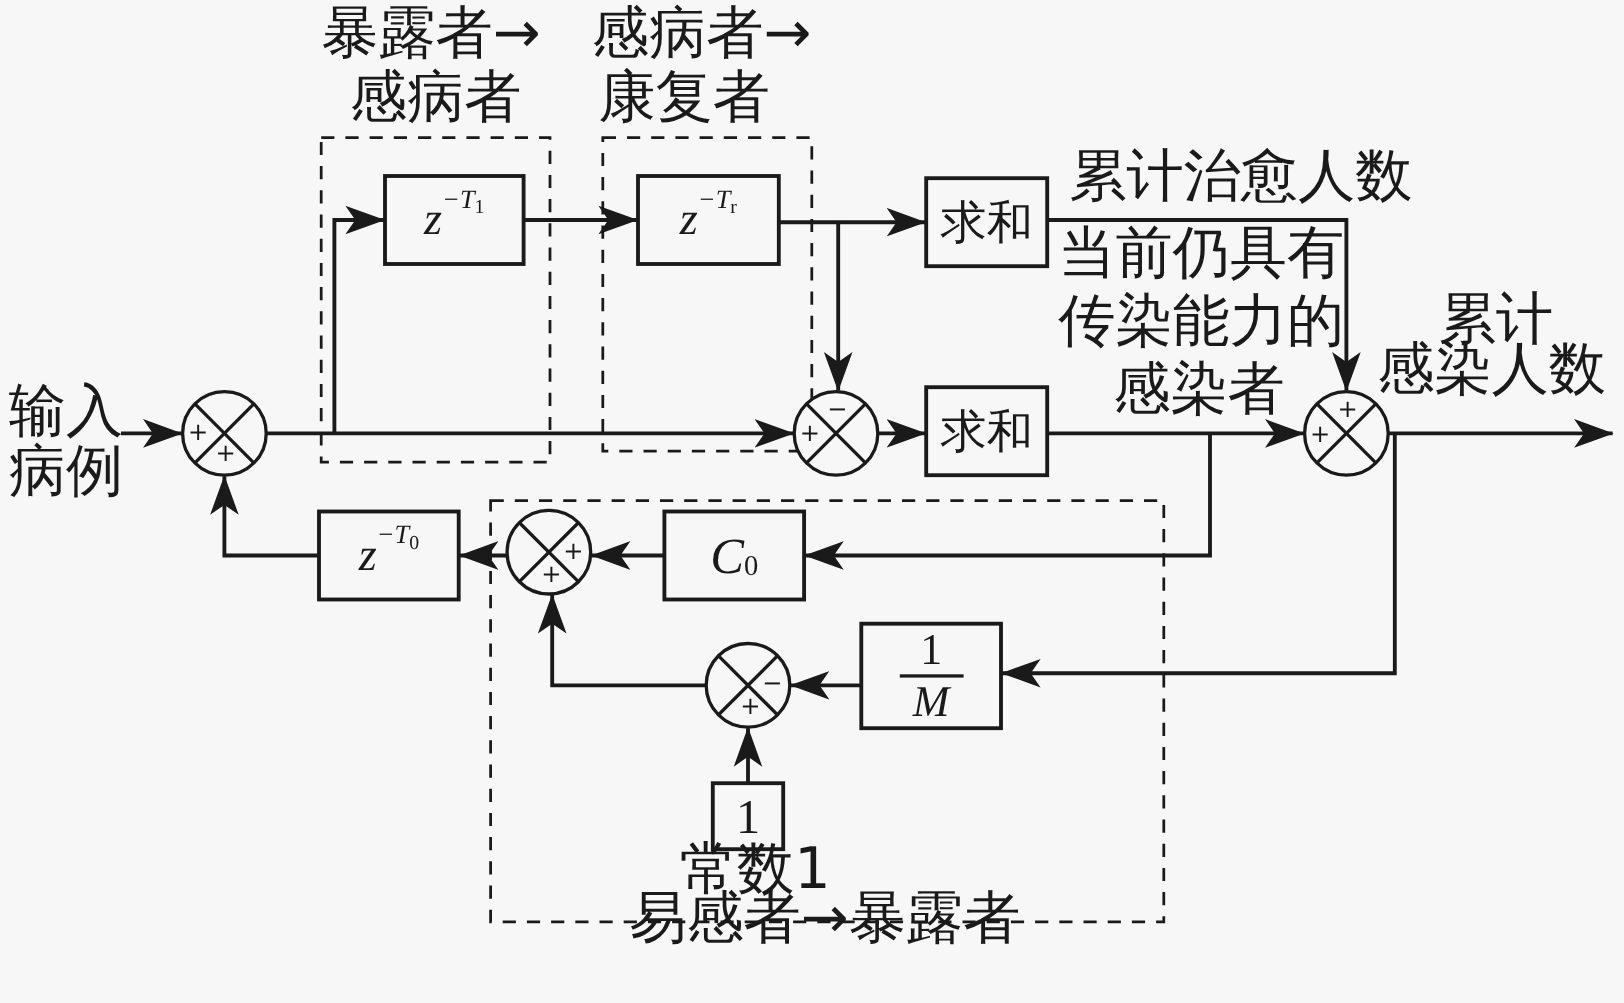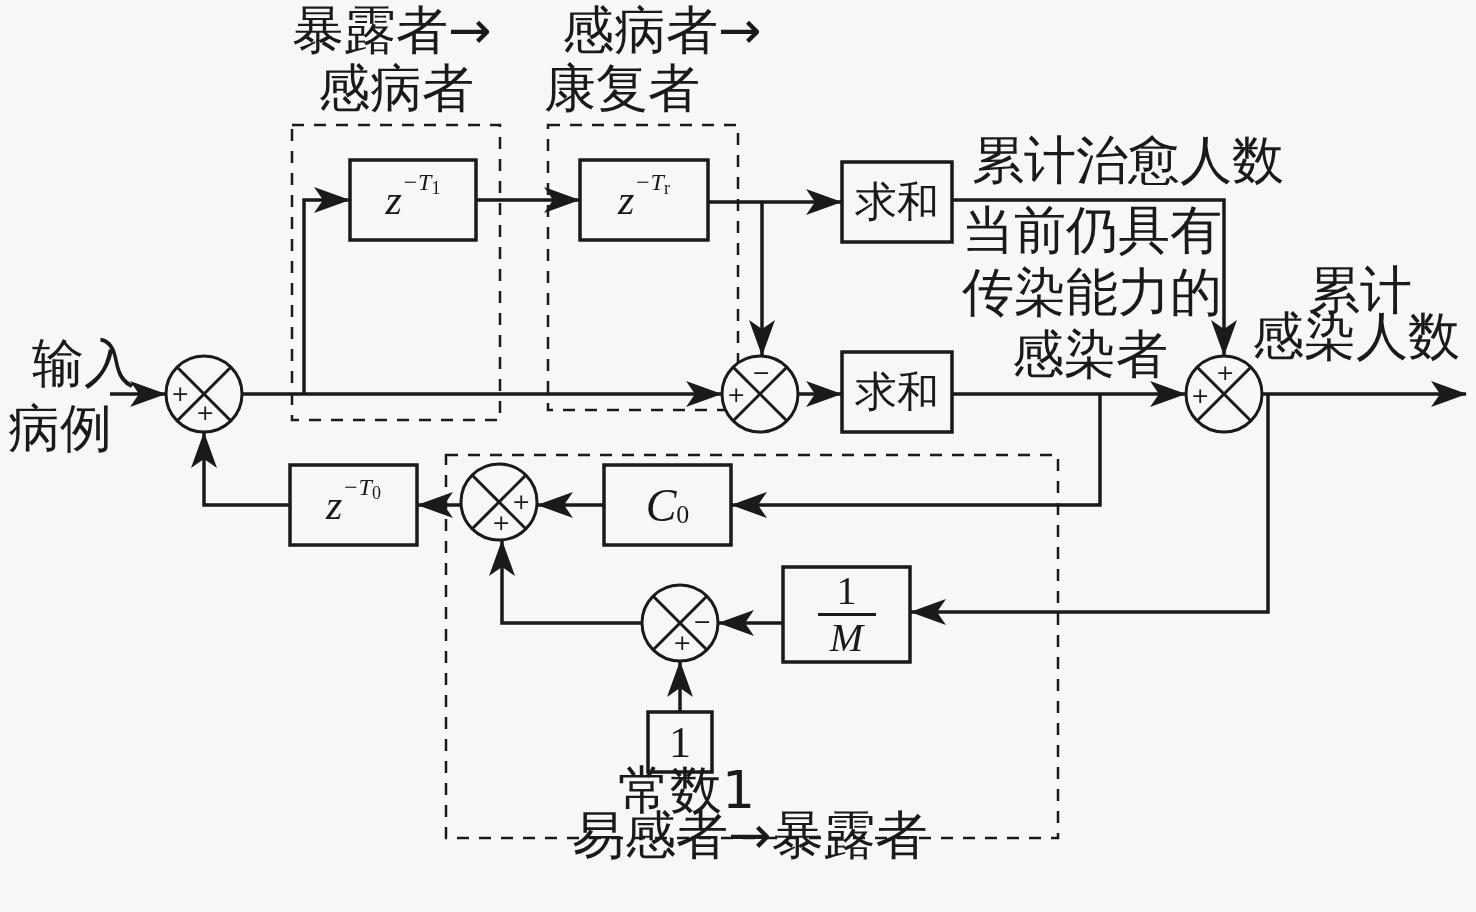--- a/index.html
+++ b/index.html
@@ -105,26 +105,26 @@
 
     <path d="M680,712 L680,662" marker-end="url(#arr-big)"></path>
   </g>
 </svg>
 
 <div class="label" style="left:292px; top:0px;">
   <span>暴露者</span><span>→</span>
 </div>
 <div class="label" style="left:318px; top:58px;">感病者</div>
 
-<div class="label" style="left:562px; top:0px;">
+<div class="label" style="left:538px; top:0px;">
   <span>感病者</span><span>→</span>
 </div>
 <div class="label" style="left:544px; top:58px;">康复者</div>
 
-<div class="label" style="left:8px; top:333px;margin-left:24px;">输入</div>
+<div class="label" style="left:8px; top:344px;">输入</div>
 <div class="label" style="left:8px; top:398px;">病例</div>
 
 <div class="label" style="left:972px; top:130px;">累计治愈人数</div>
 <div class="label" style="left:962px; top:200px;">当前仍具有</div>
 <div class="label" style="left:962px; top:262px;">传染能力的</div>
 <div class="label" style="left:1012px; top:324px;">感染者</div>
 <div class="label" style="left:1308px; top:260px;">累计</div>
 <div class="label" style="left:1252px; top:306px;">感染人数</div>
 
 <div class="label" style="left:618px; top:760px;">常数1</div>

